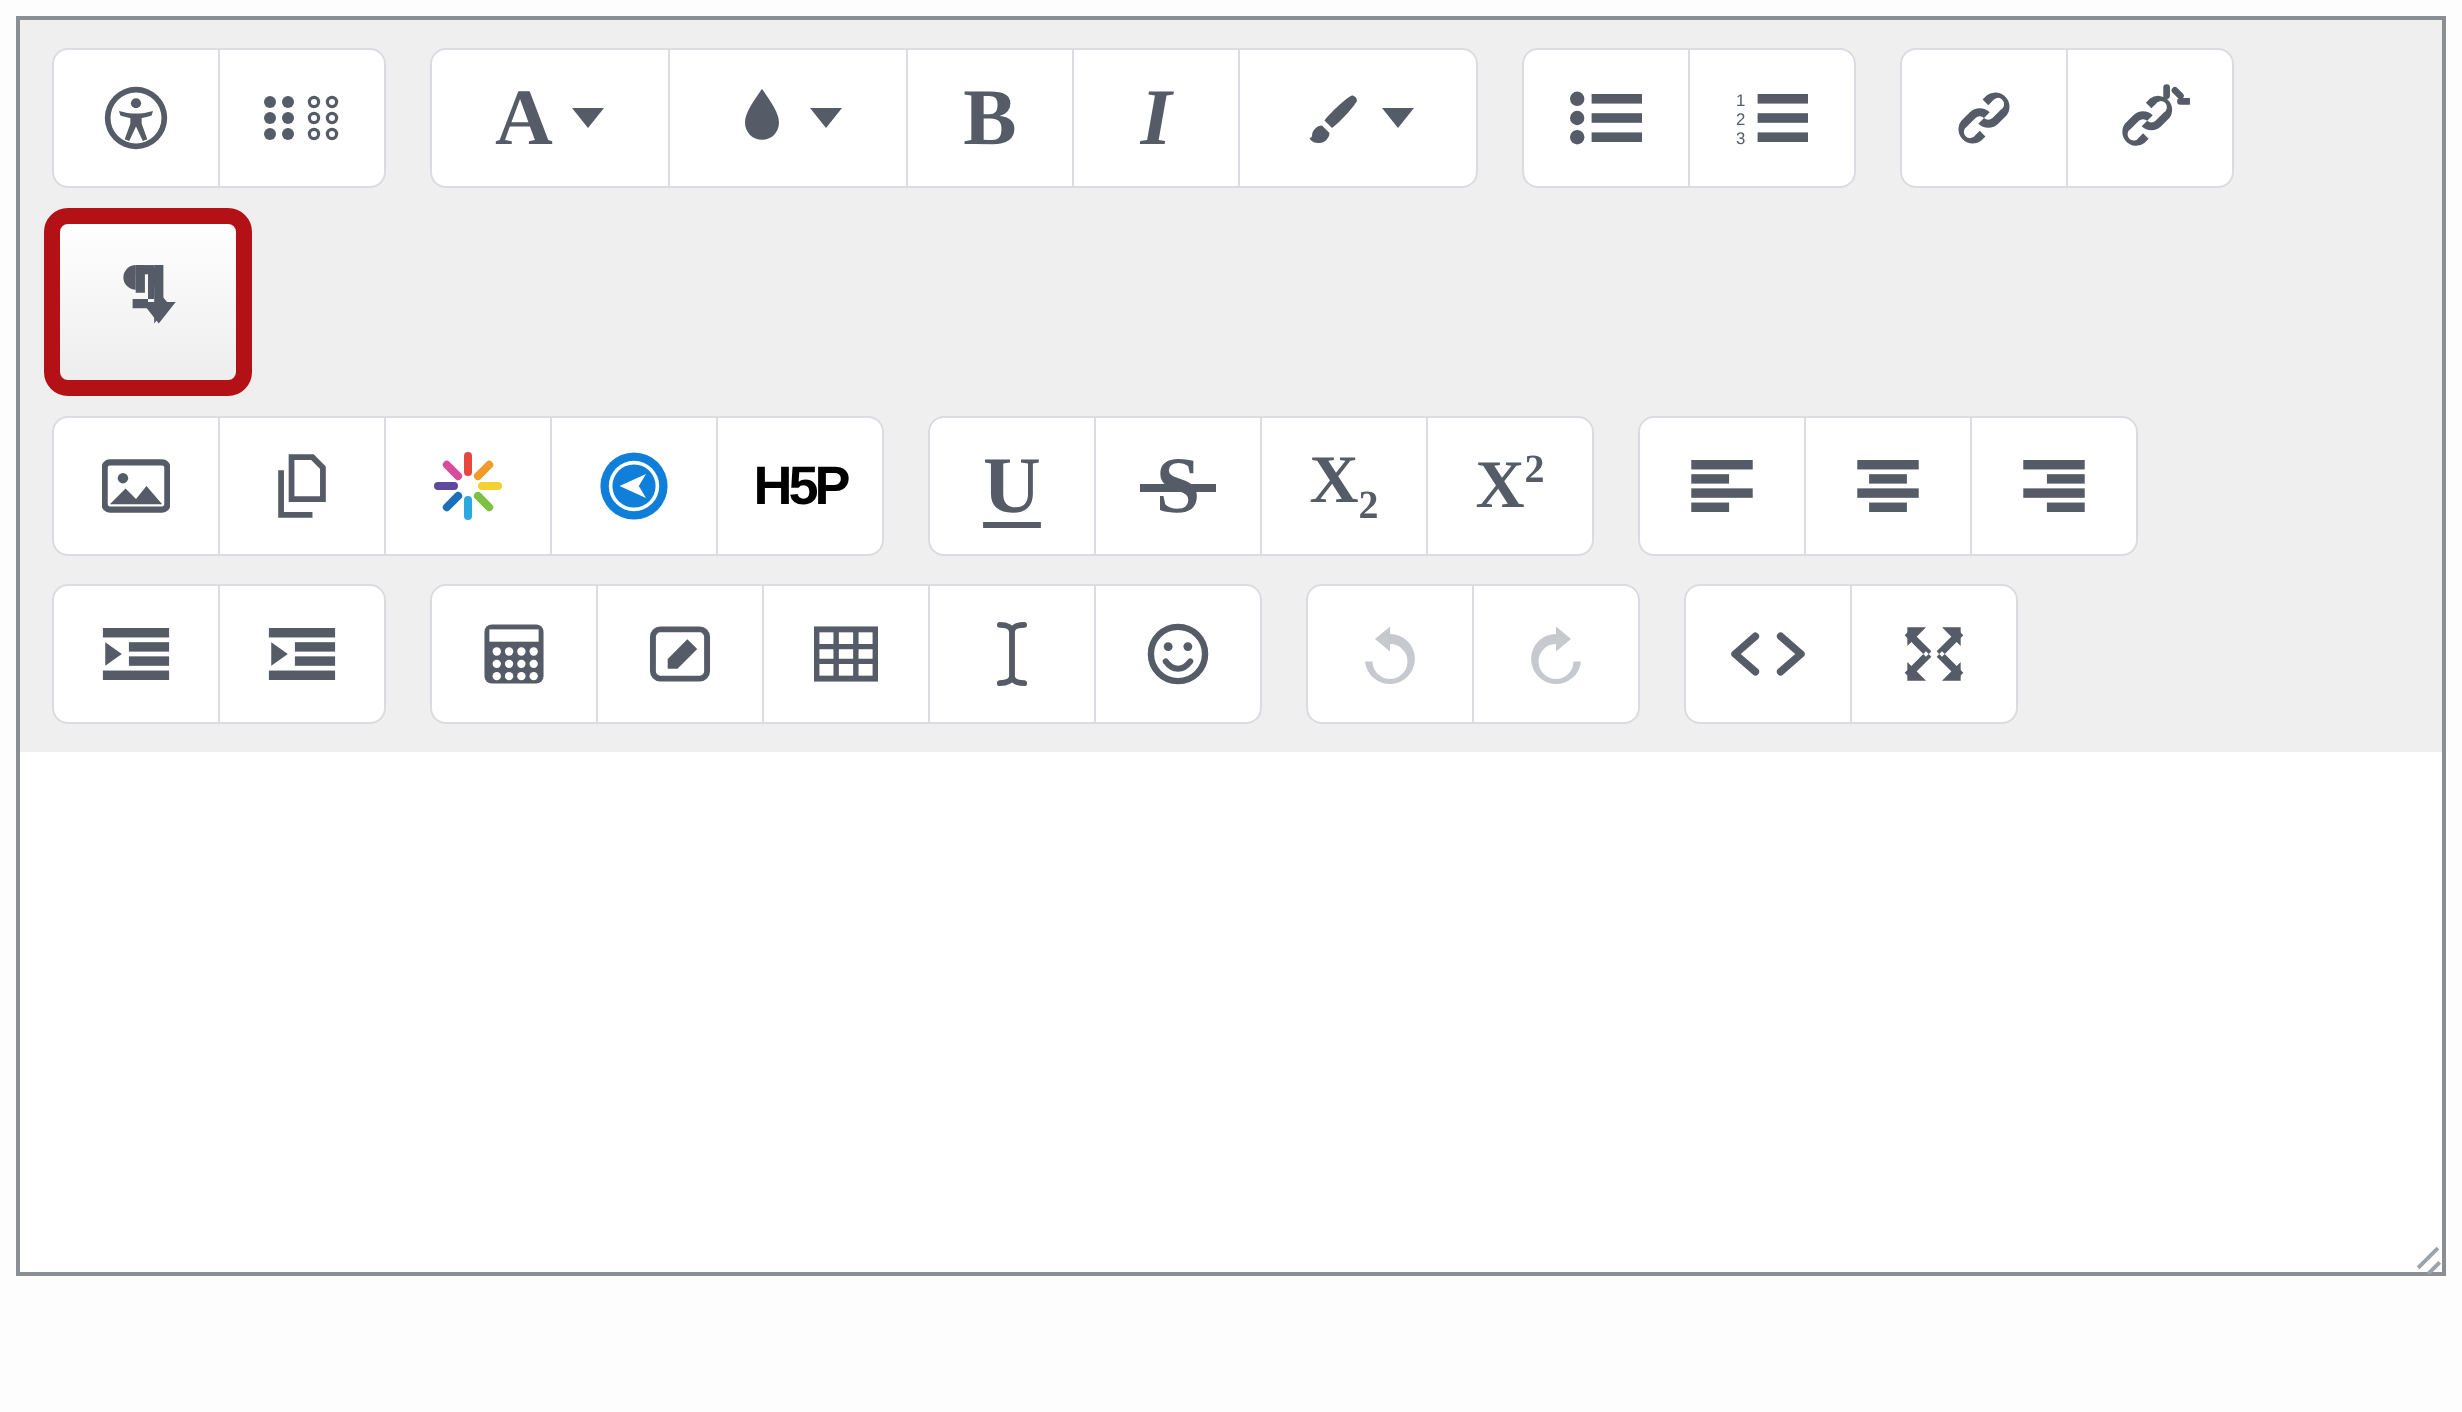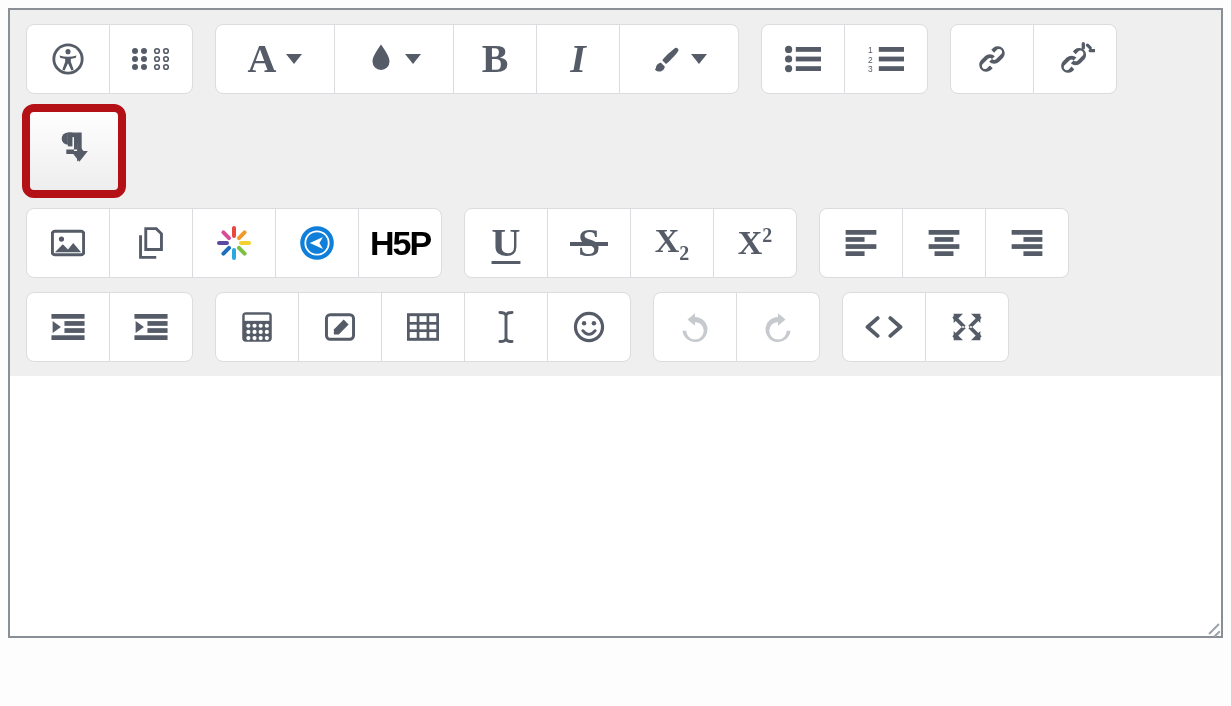--- a/index.html
+++ b/index.html
@@ -61,21 +61,21 @@
     font-weight: bold;
     color: #555C67;
     line-height: 1;
   }
   svg { display:block; }
   .ic { fill:#555C67; }
   .icStroke { stroke:#555C67; fill:none; }
   .hp-text {
     font-family: Arial, sans-serif;
     font-weight: 900;
-    font-size: 34px;
+    font-size: 27px;
     letter-spacing: -2px;
     color:#000;
   }
   .content-area {
     background:#FFFFFF;
     min-height: 260px;
     position:relative;
   }
   .resize-handle {
     position:absolute;

